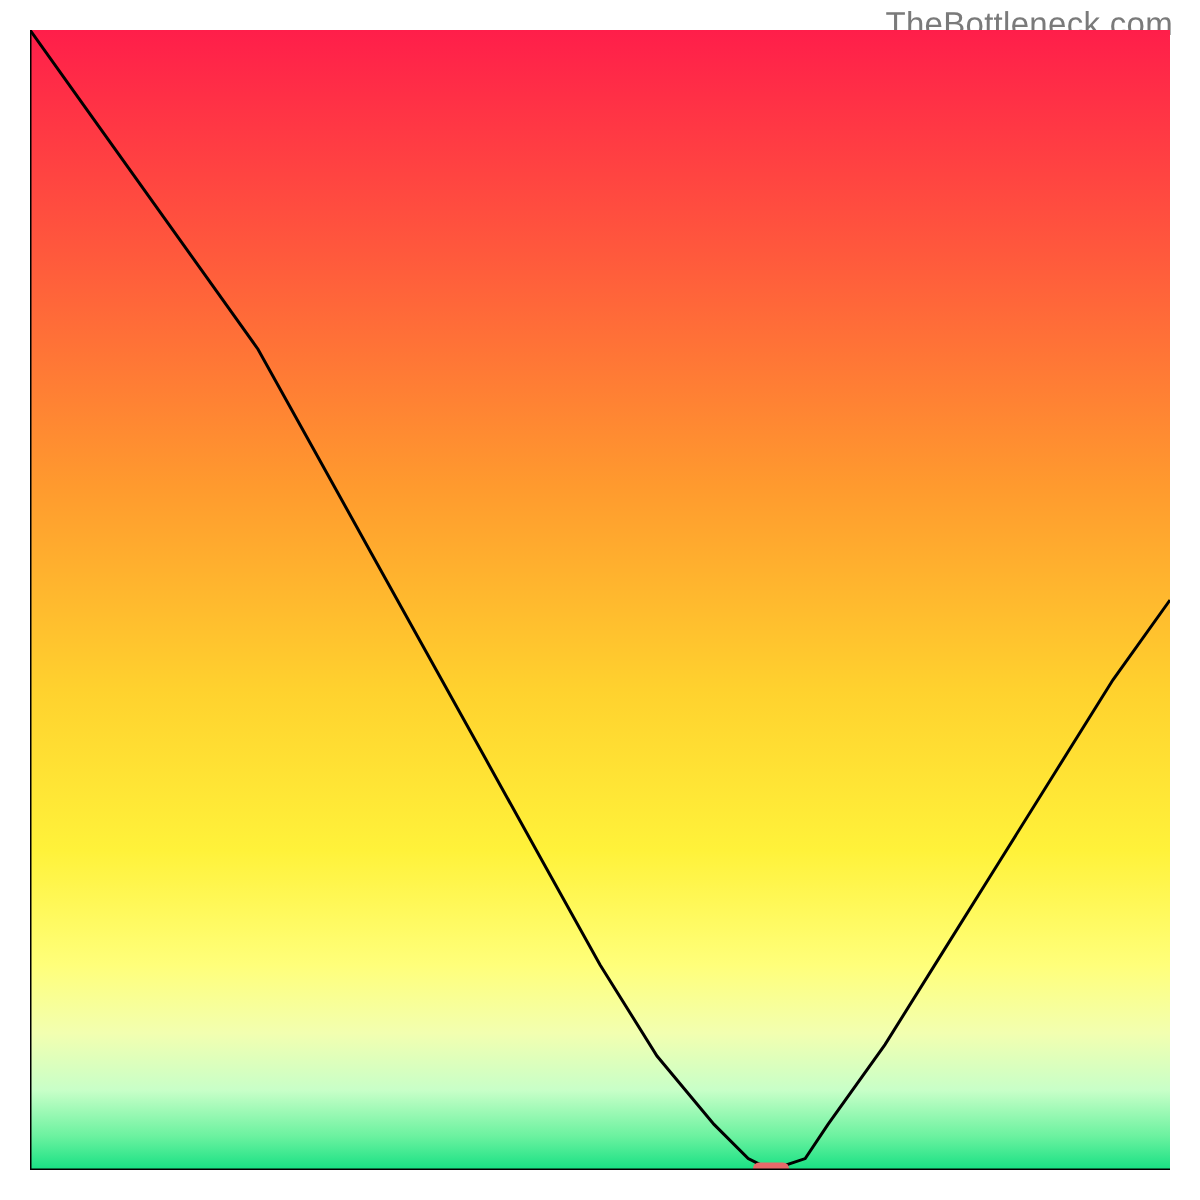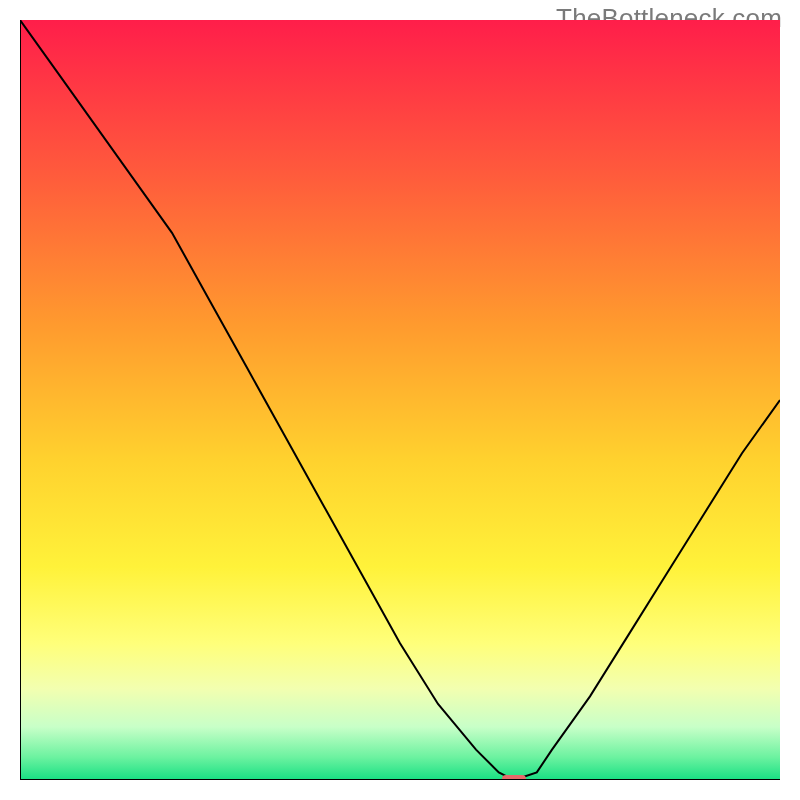--- a/index.html
+++ b/index.html
@@ -36,21 +36,21 @@
   }
   .marker {
     fill: #e66a6a;
     stroke: none;
   }
   .watermark {
     position: absolute;
     top: 3px;
     right: 18px;
     font-family: Arial, Helvetica, sans-serif;
-    font-size: 26px;
+    font-size: 22px;
     color: #7a7a7a;
     font-weight: 500;
     letter-spacing: 0.2px;
   }
 </style>
 </head>
 <body>
 
 <div class="watermark">TheBottleneck.com</div>
 

